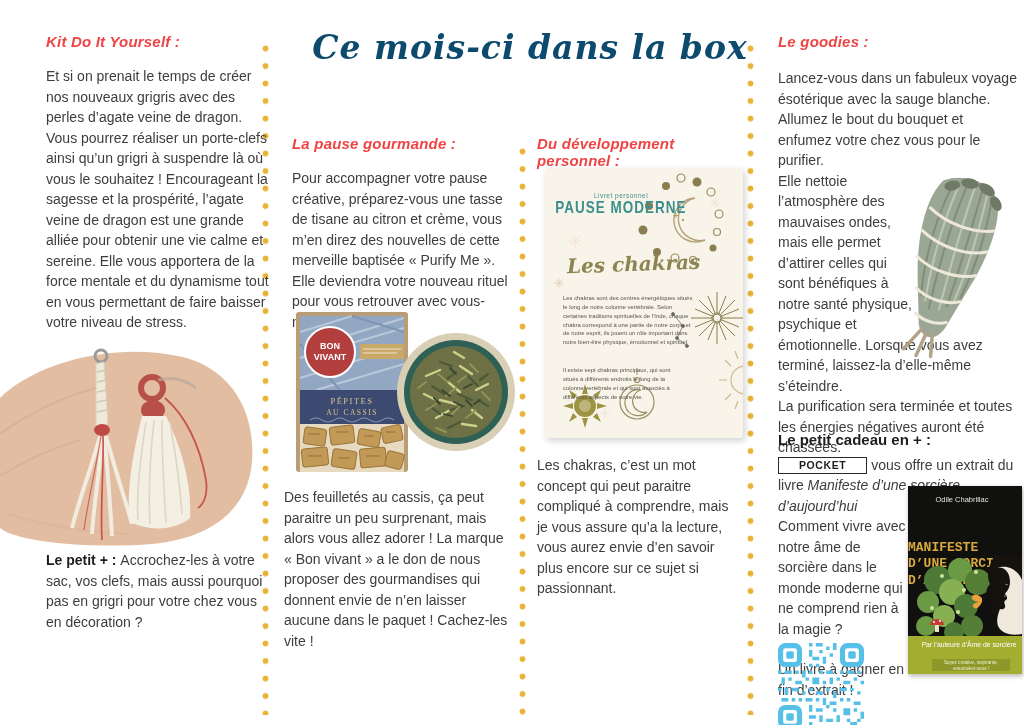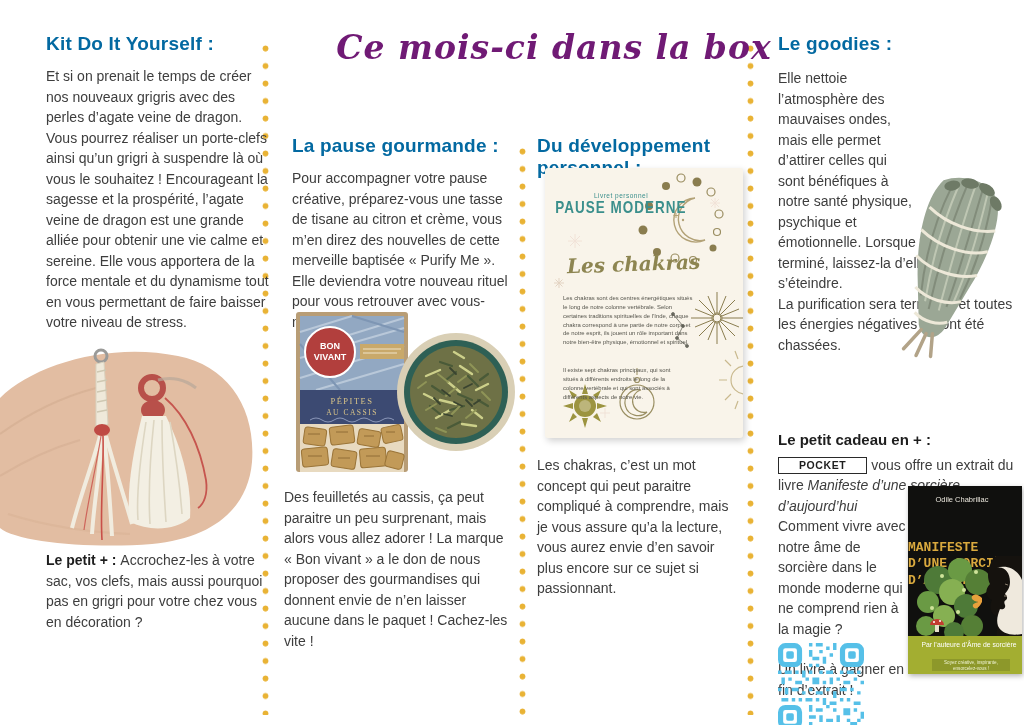--- a/index.html
+++ b/index.html
@@ -7,24 +7,24 @@
         font-family:"Liberation Sans",sans-serif;color:#3d3d3d;}
   
   .dots{position:absolute;width:7px;
         background-image:radial-gradient(circle at 3.5px 3.5px,#e9b335 2.6px,rgba(0,0,0,0) 3.3px);
         background-size:7px 17.5px;background-repeat:repeat-y;}
   .sep1{left:262px;top:45px;height:670px;}
   .sep2{left:519px;top:148px;height:567px;}
   .sep3{left:747px;top:45px;height:670px;}
 
   .script-title{position:absolute;left:310px;top:26px;width:440px;text-align:center;
-        font-family:"DejaVu Serif",serif;font-style:italic;font-weight:700;color:#701a75;
-        font-size:33px;line-height:1.32;letter-spacing:1px;margin-left:24px;}
-
-  .col-heading{font-weight:700;font-size:19px;color:#0369a1;letter-spacing:.2px;}
+        font-family:"DejaVu Serif",serif;font-style:italic;font-weight:700;color:#0c4a6e;
+        font-size:33px;line-height:1.32;letter-spacing:1px;}
+
+  .col-heading{font-weight:700;font-size:15px;color:#ef4444;letter-spacing:.2px;font-style:italic;}
   .body-txt{font-size:14px;line-height:20.5px;color:#3d3d3d;}
   .black-bold{font-weight:700;color:#1e1e1e;}
 
   .abs{position:absolute;}
 
   
   .col1-head{left:46px;top:33px;width:222px;}
   .col1-body{left:46px;top:66px;width:224px;}
   .hand-photo{left:0px;top:336px;width:264px;height:214px;}
   .col1-tip{left:46px;top:550px;width:226px;}
@@ -264,20 +264,21 @@
     <div class="bk-p bk-p2">Il existe sept chakras principaux, qui sont situés à différents endroits le long de la colonne vertébrale et qui sont associés à différents aspects de notre vie.</div>
   </div>
 
   <div class="abs col3-body body-txt">
     <p>Les chakras, c’est un mot concept qui peut paraitre compliqué à comprendre, mais je vous assure qu’a la lecture, vous aurez envie d’en savoir plus encore sur ce sujet si passionnant.</p>
   </div>
 
   <div class="abs col4-head col-heading">Le goodies :</div>
 
   <div class="abs col4-body body-txt">
+    <p class="pg">Lancez-vous dans un fabuleux voyage ésotérique avec la sauge blanche. Allumez le bout du bouquet et enfumez votre chez vous pour le purifier.</p>
     <div class="sage-spacer"></div>
     <p class="pg">Elle nettoie l’atmosphère des mauvaises ondes, mais elle permet d’attirer celles qui sont bénéfiques à notre santé physique, psychique et émotionnelle. Lorsque vous avez terminé, laissez-la d’elle-même s’éteindre.</p>
     <p class="pg">La purification sera terminée et toutes les énergies négatives auront été chassées.</p>
   </div>
 
   <svg class="abs sage-photo" viewBox="0 0 146 190">
     <g transform="rotate(20 73 95)">
       <path d="M42 14 C62 -2, 94 0, 102 20 C110 38, 110 74, 103 106 L94 152 C90 168, 76 172, 68 158 L50 112 C38 80, 30 38, 42 14 Z" fill="#9ba795"></path>
       <g stroke="#7c8674" stroke-width="2" fill="none" opacity=".8">
         <path d="M52 16 C48 50, 50 90, 60 130 M66 10 C64 48, 66 92, 72 140 M82 8 C84 46, 88 88, 88 132 M94 16 C100 48, 102 84, 98 120"></path>

